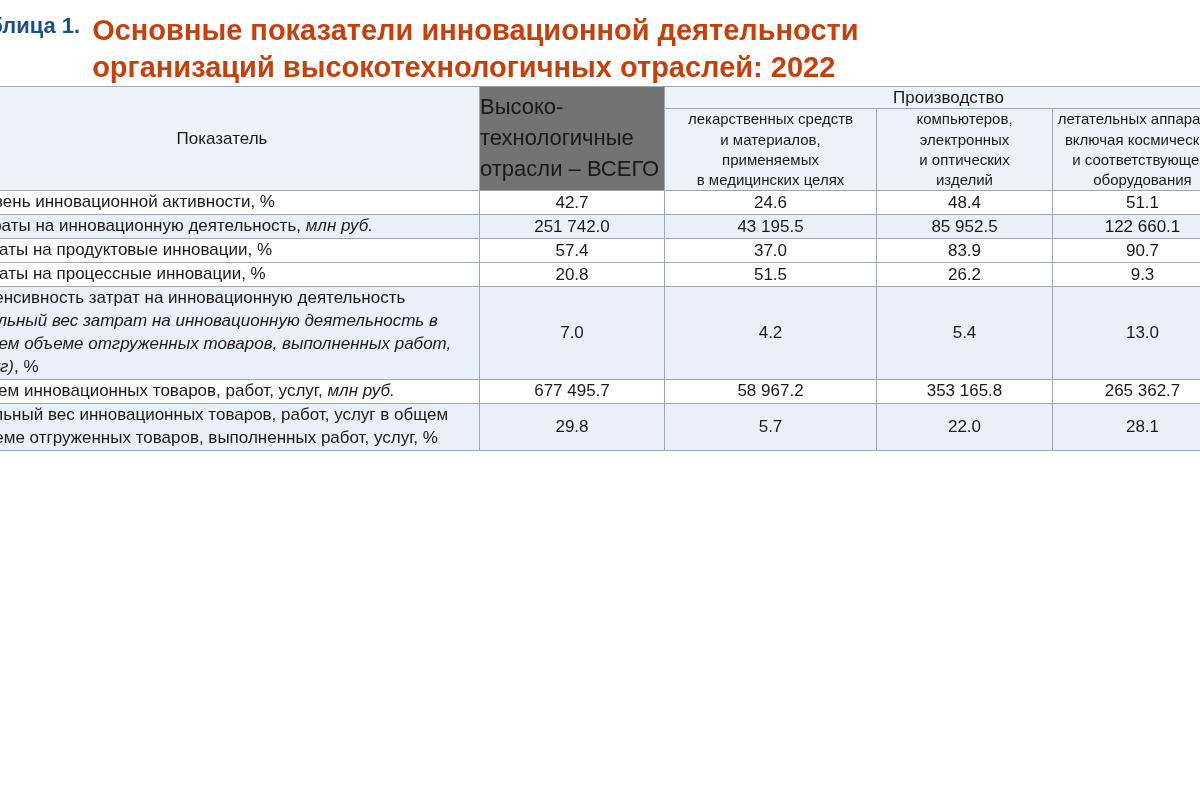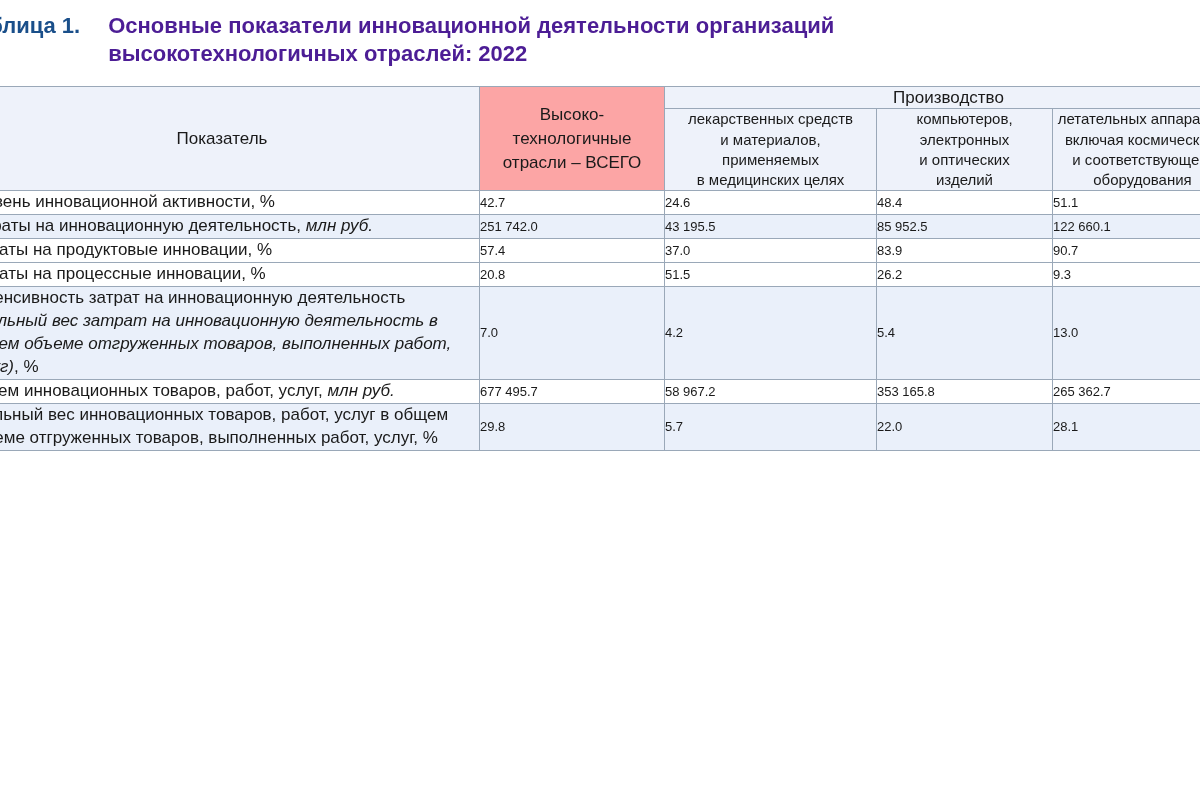--- a/index.html
+++ b/index.html
@@ -30,24 +30,24 @@
     margin-left: -36px;
   }
   .title-label {
     font-size: 22px;
     font-weight: bold;
     color: #1a4f8a;
     white-space: nowrap;
     padding-top: 1px;
   }
   .title-text {
-    font-size: 22px;
+    font-size: 29px;
     font-weight: bold;
-    color: #4c1d95;
-    margin-left: 28px;
+    color: #c2410c;
+    margin-left: 12px;
     line-height: 1.28;
     max-width: 880px;
   }
 
   
   .table-wrap {
     position: absolute;
     top: 86px;
     left: -36px;
     width: 1268px;
@@ -79,38 +79,39 @@
     padding: 8px 8px;
     margin-left: 35px;
   }
   .hd-indicator {
     background: #eef2fa;
     text-align: center;
     font-size: 17px;
     padding: 10px;
   }
   .hd-total {
-    background: #fca5a5;
-    text-align: center;
-    font-size: 17px;
+    background: #737373;
+    text-align: left;
+    font-size: 22px;
     line-height: 1.4;
     padding: 10px 8px;
   }
 
   
   .rowlabel {
     font-size: 17px;
     line-height: 1.35;
     padding: 9px 10px 9px 10px;
     text-align: left;
   }
   .rowlabel .ital { font-style: italic; }
   .indent { padding-left: 46px; }
   .num {
-    font-size: 13px;
+    font-size: 17px;
+    text-align: center;
     padding: 9px 8px;
     white-space: nowrap;
   }
   .band { background: #eaf0fa; }
   .plain { background: #ffffff; }
 
   
   col.c0 { width: 515px; }
   col.c1 { width: 185px; }
   col.c2 { width: 212px; }

